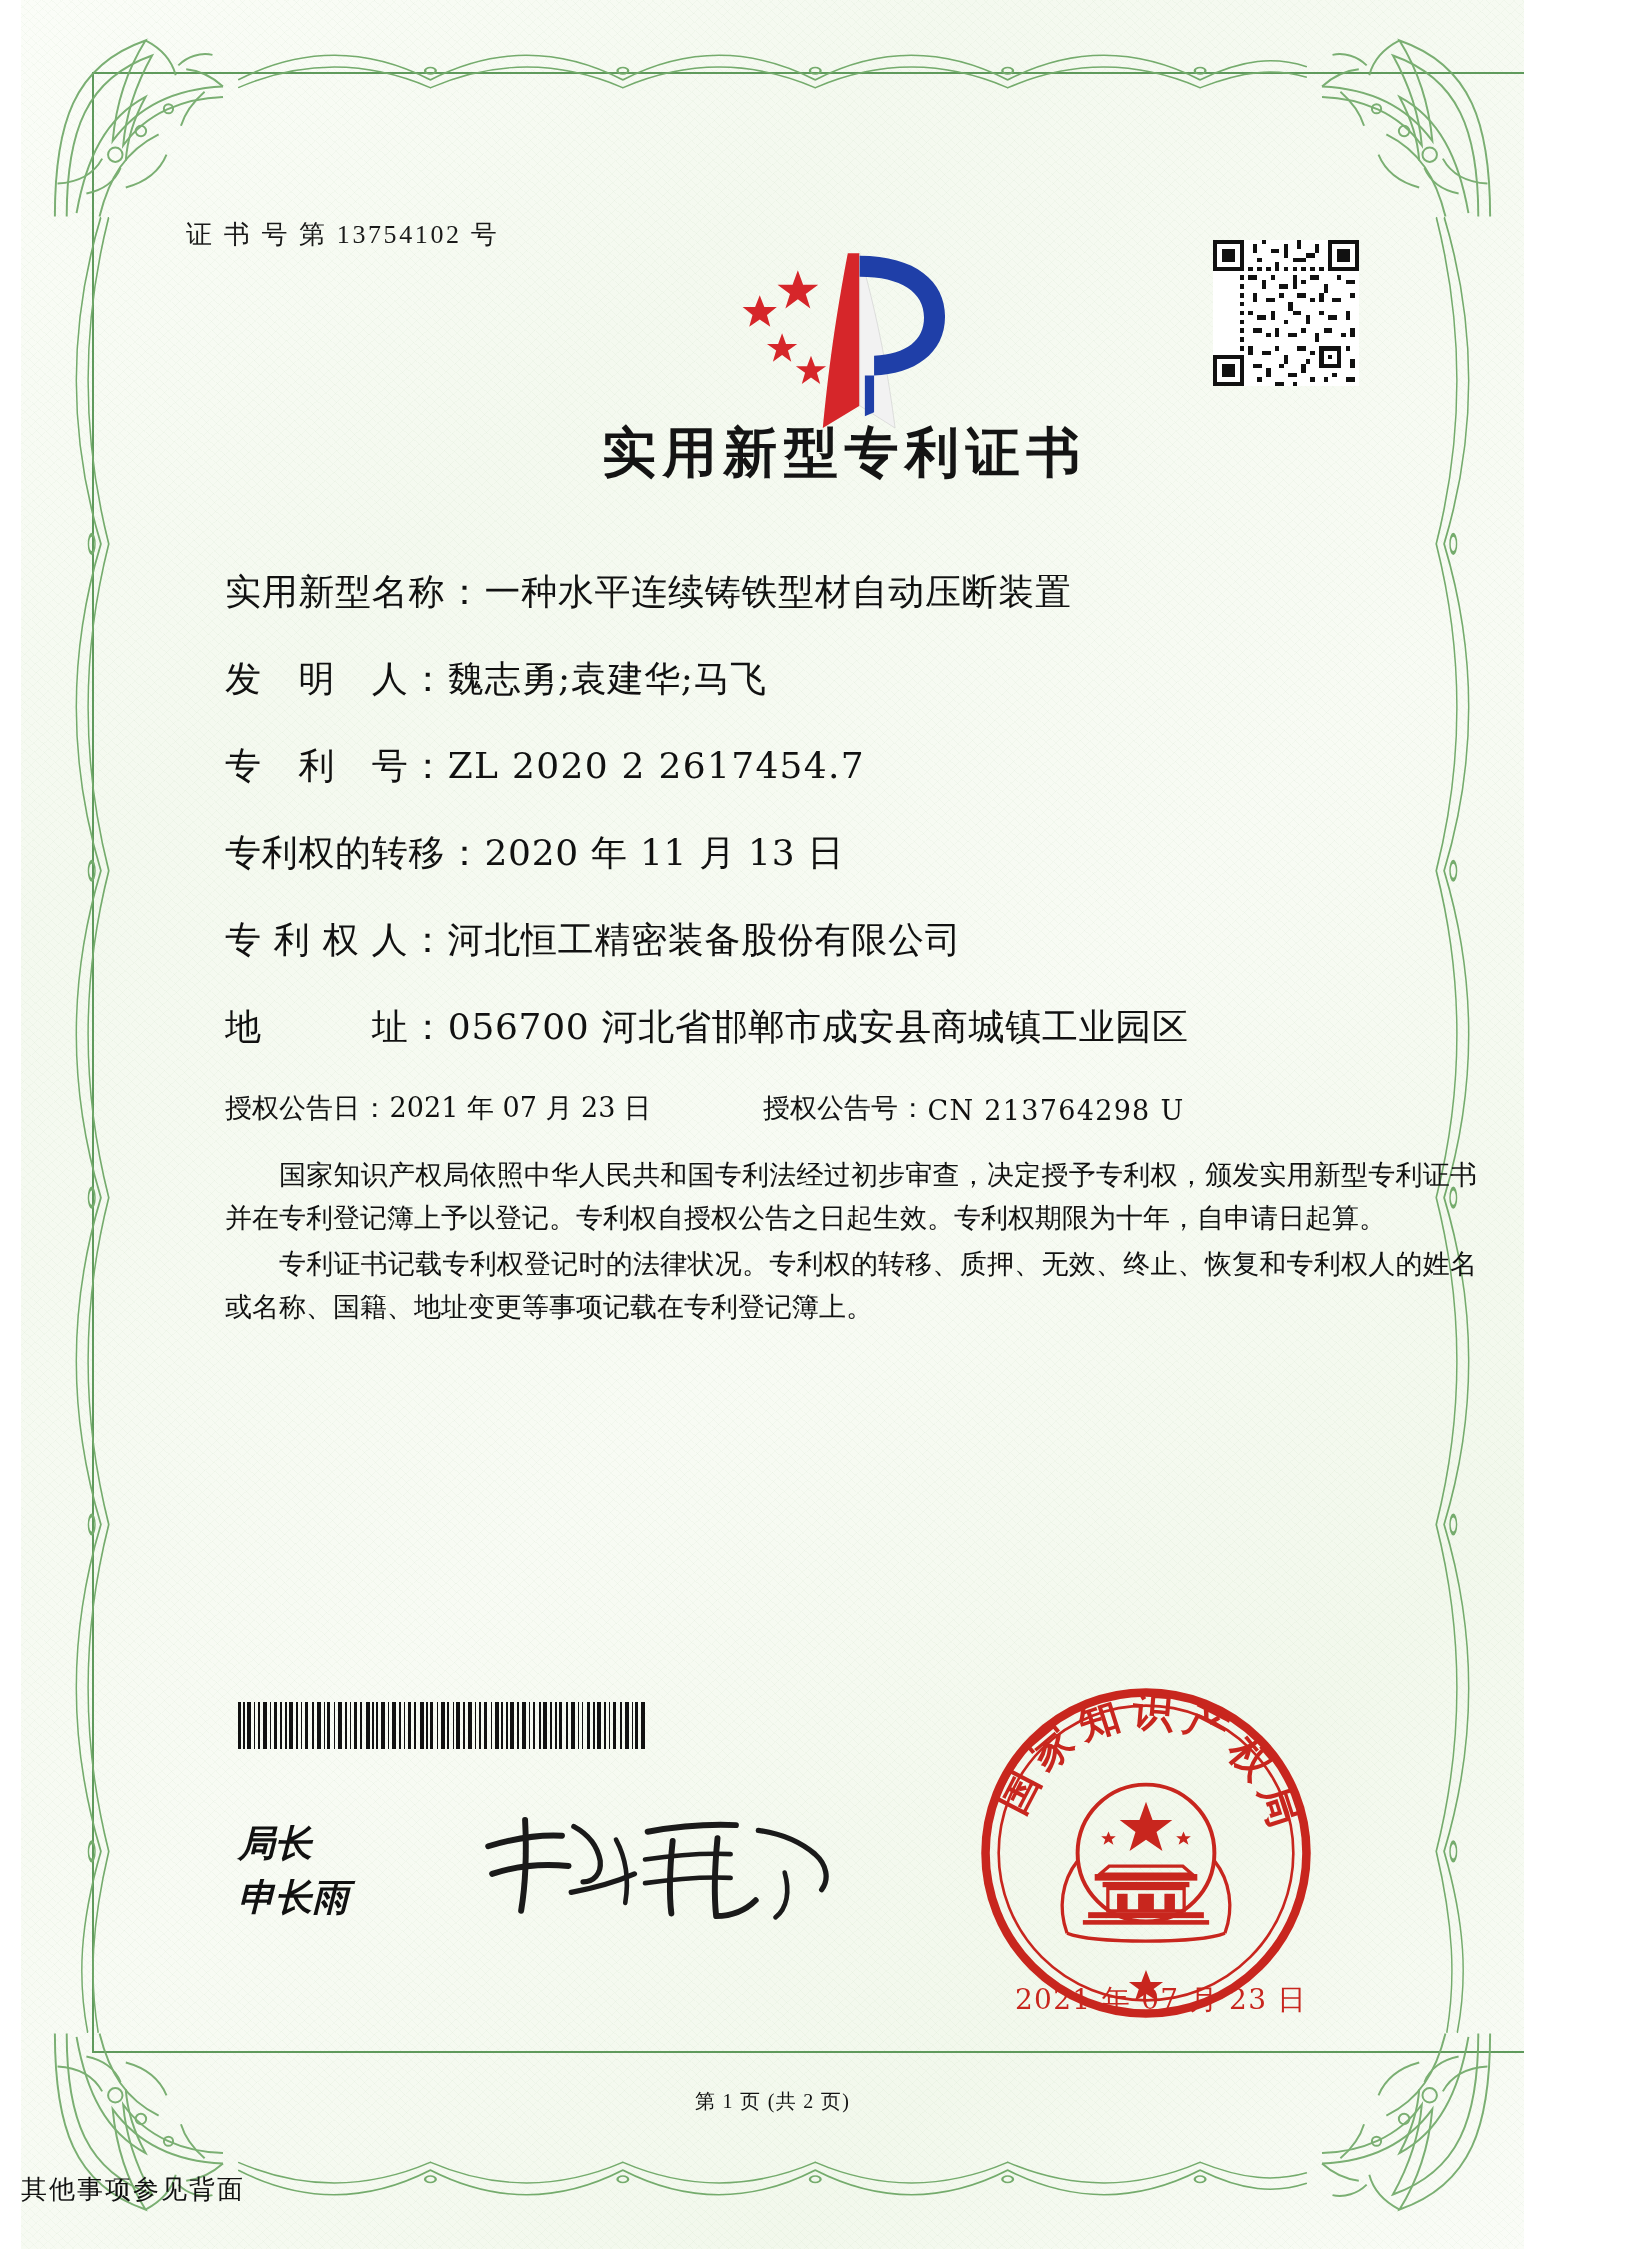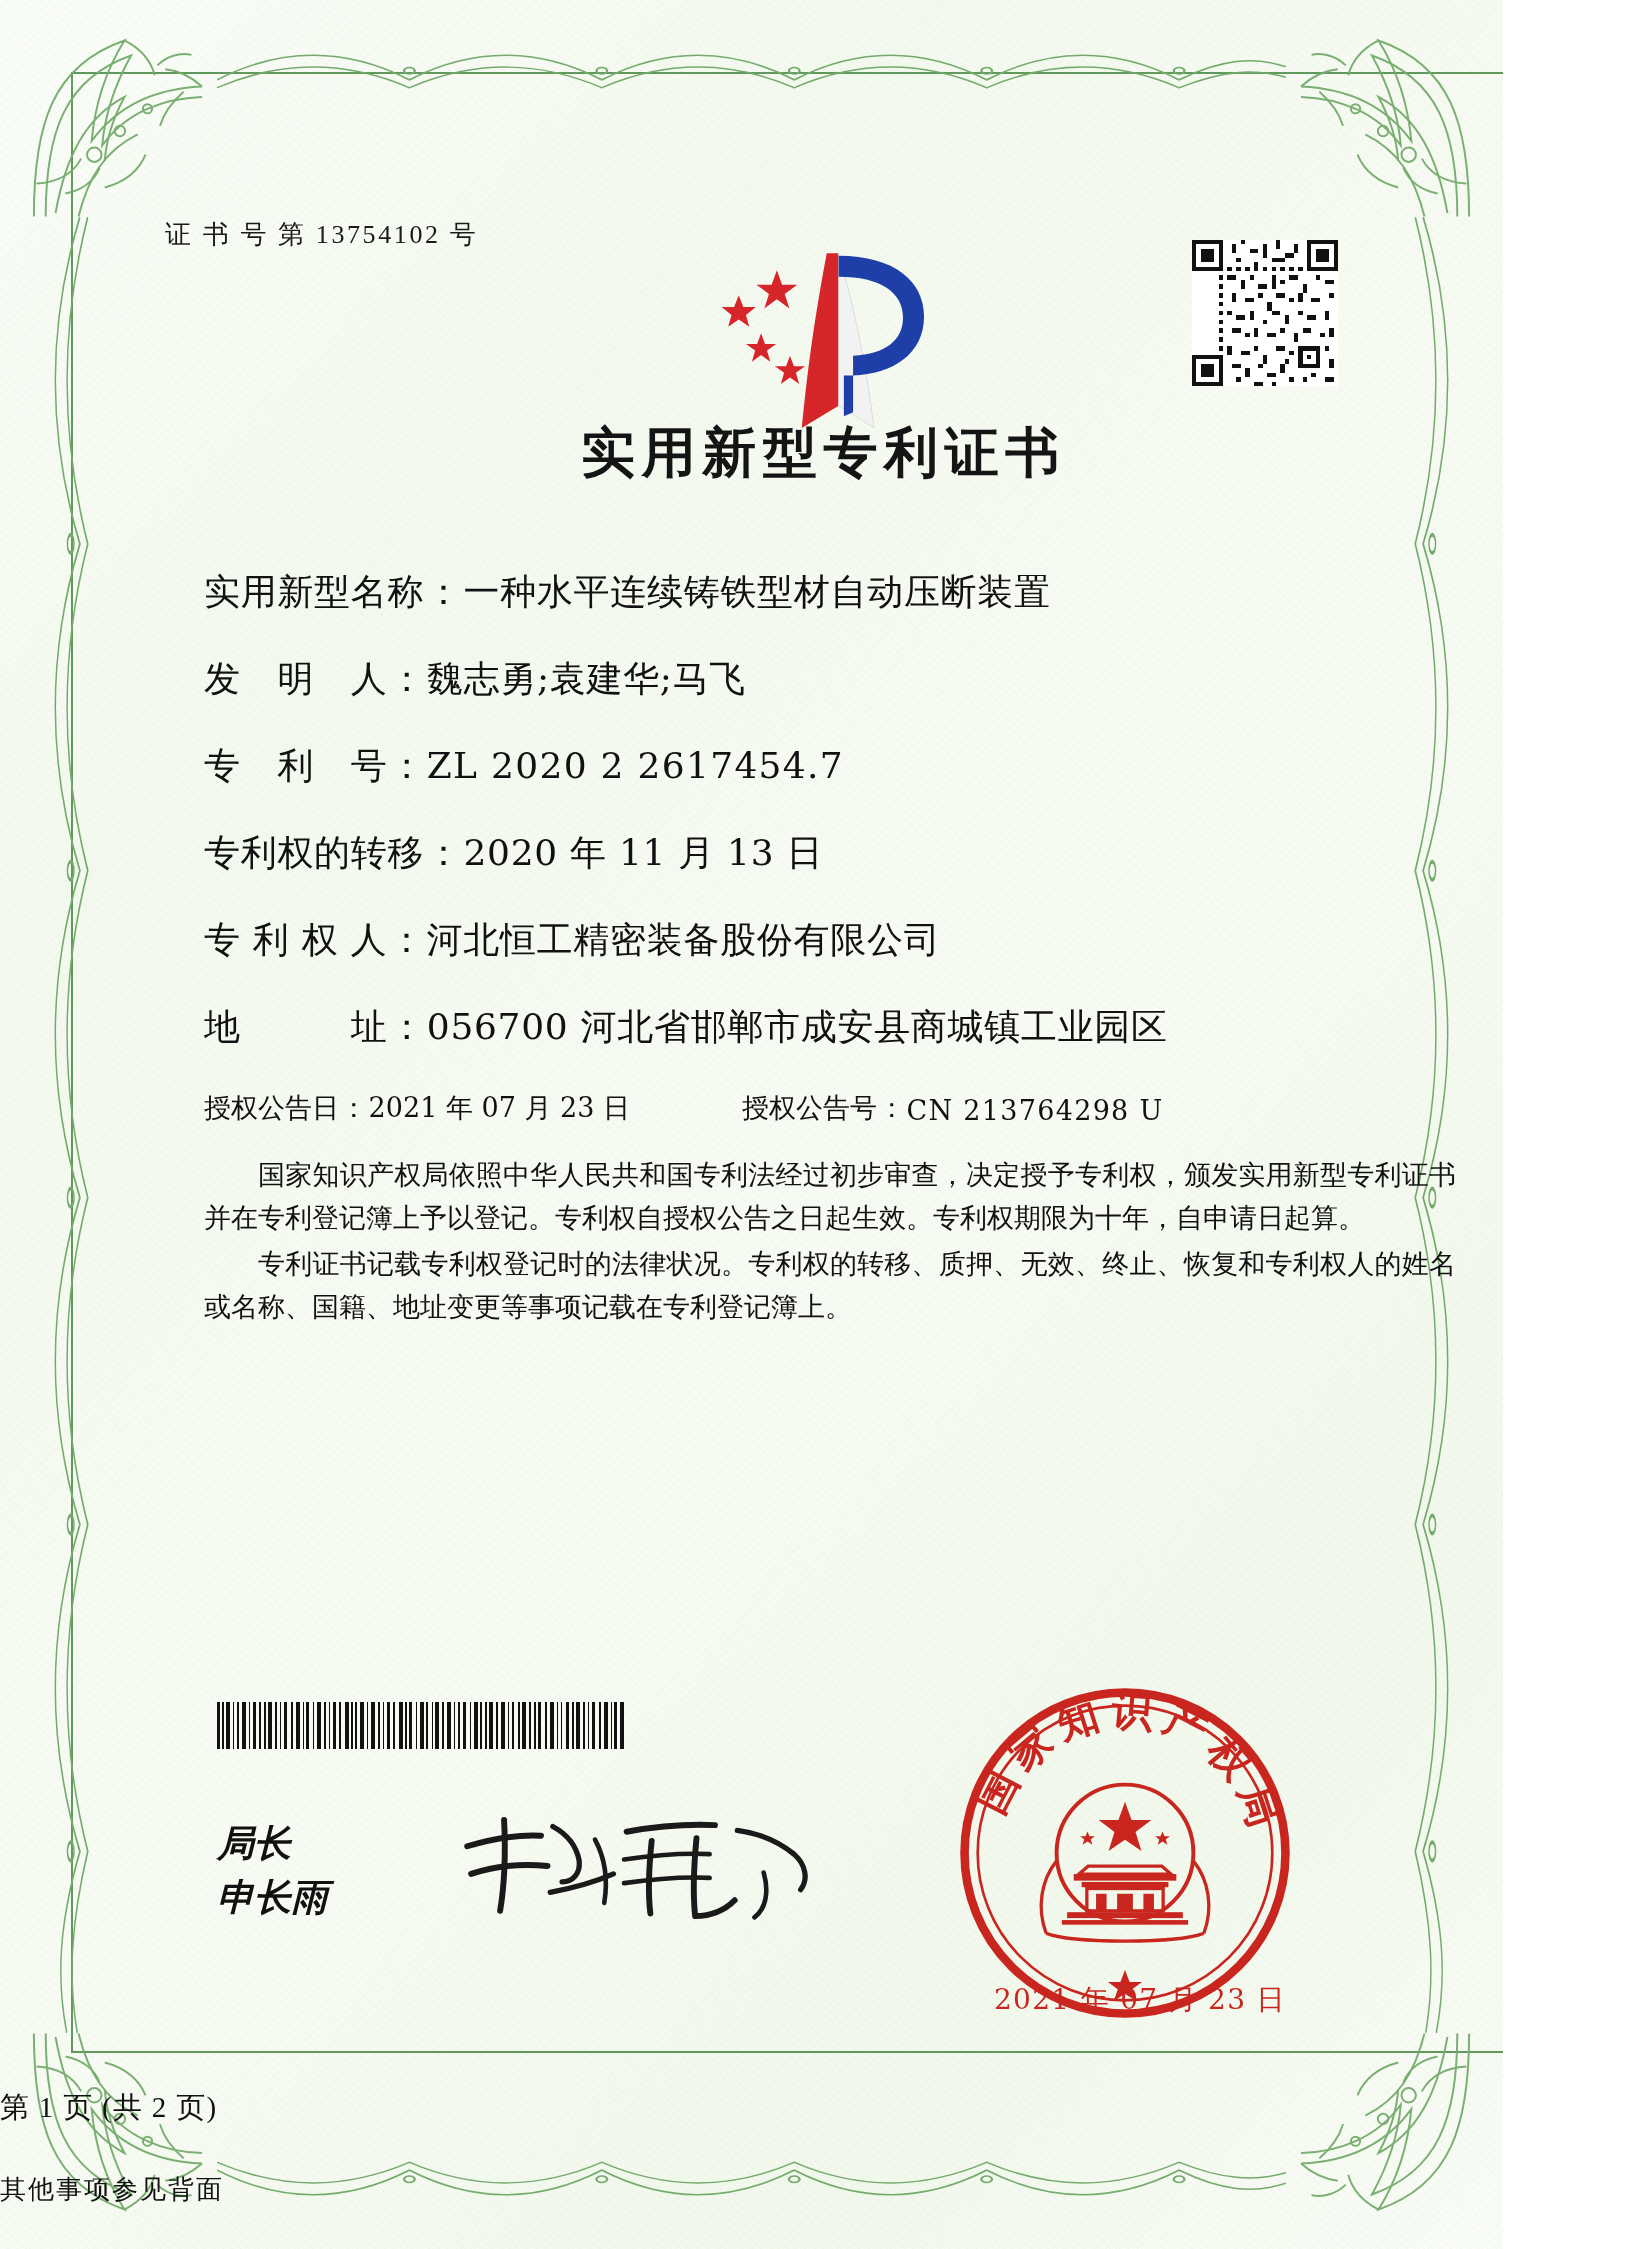--- a/index.html
+++ b/index.html
@@ -9,20 +9,21 @@
   }
   body {
     font-family: "Liberation Serif", "DejaVu Serif", serif;
   }
   #page {
     position: relative;
     width: 1503px;
     height: 2250px;
     background: linear-gradient(135deg, #fbfdf8 0%, #f4f9ef 25%, #f8fbf4 55%, #f2f8ec 80%, #fafcf7 100%);
     overflow: hidden;
+    margin-left: 21px;
   }
   
   #page::before {
     content: "";
     position: absolute;
     inset: 0;
     background-image:
       repeating-linear-gradient(42deg, rgba(120,170,110,0.05) 0px, rgba(120,170,110,0.05) 0.7px, transparent 0.7px, transparent 6px),
       repeating-linear-gradient(-42deg, rgba(120,170,110,0.045) 0px, rgba(120,170,110,0.045) 0.7px, transparent 0.7px, transparent 7.2px);
     pointer-events: none;
@@ -218,21 +219,22 @@
     color: #c8261e;
     letter-spacing: 1.3px;
     font-family: "DejaVu Serif", "Liberation Serif", serif;
   }
 
   .page-num {
     position: absolute;
     left: 0;
     right: 0;
     top: 2088px;
-    font-size: 29px;
+    text-align: center;
+    font-size: 20px;
     color: #111;
     letter-spacing: 1.3px;
   }
   .footer-note {
     position: absolute;
     left: 0;
     right: 0;
     top: 2172px;
     text-align: left;
     font-size: 26px;

